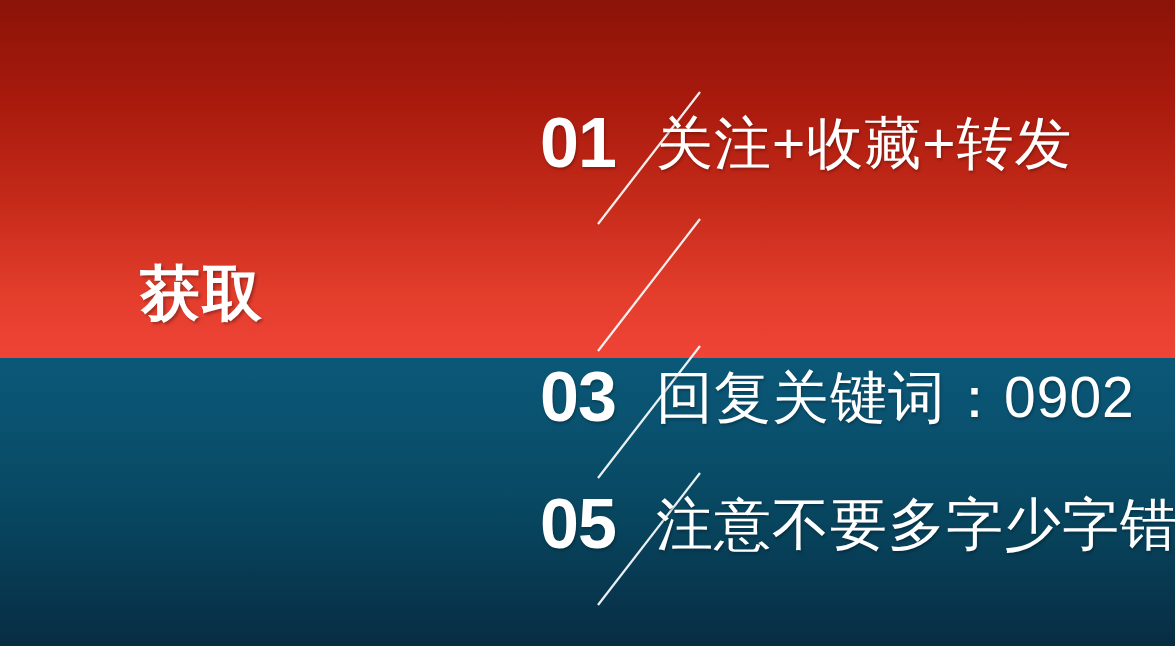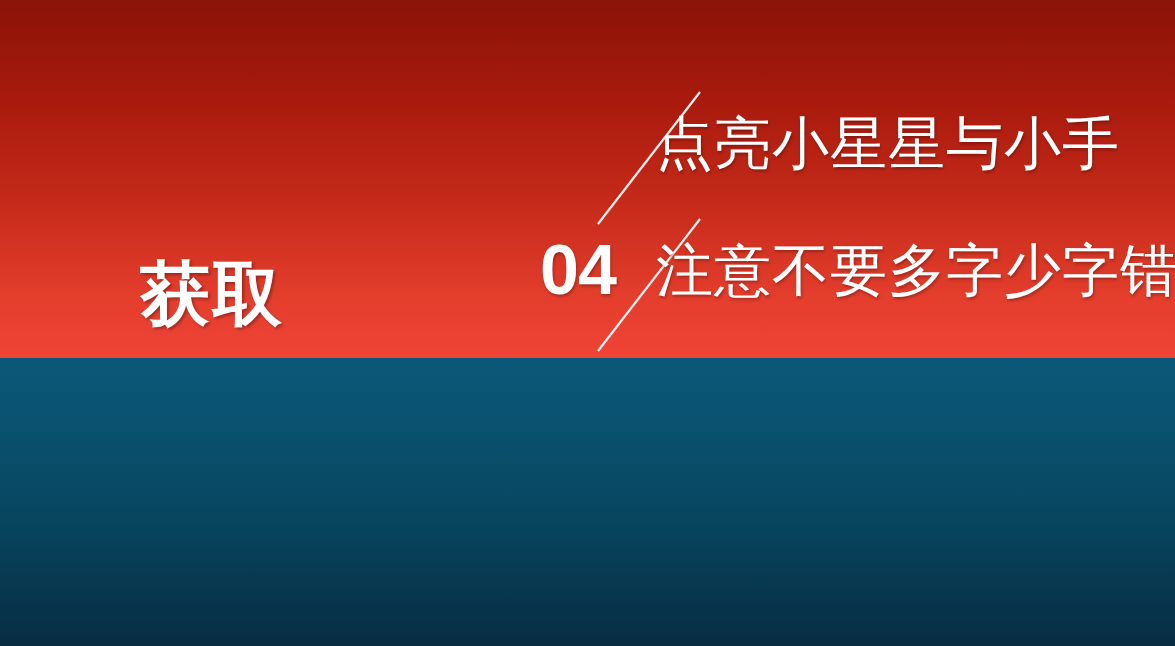--- a/index.html
+++ b/index.html
@@ -36,21 +36,21 @@
   .headline {
     position: absolute;
     left: 140px;
     top: 238px;
     width: 340px;
     z-index: 5;
   }
   .headline-line {
     display: block;
     color: #ffffff;
-    font-size: 70px;
+    font-size: 60px;
     font-weight: bold;
     line-height: 112px;
     letter-spacing: 2px;
     white-space: nowrap;
     text-shadow: 2px 2px 3px rgba(0,0,0,0.30);
   }
   
   .list {
     position: absolute;
     left: 528px;
@@ -106,31 +106,44 @@
 
   <div class="band band-red"></div>
   <div class="band band-blue"></div>
 
   <div class="headline">
     <span class="headline-line">获取</span>
   </div>
 
   <div class="list">
 
+    <div class="list-item">
+      <span class="item-index">01</span>
+      <svg class="item-slash" viewBox="0 0 120 140">
+        <line class="item-slash-line" x1="112" y1="4" x2="10" y2="136"></line>
+      </svg>
+      <span class="item-text">关注+收藏+转发</span>
+    </div>
 
     <div class="list-item">
       <svg class="item-slash" viewBox="0 0 120 140">
         <line class="item-slash-line" x1="112" y1="4" x2="10" y2="136"></line>
       </svg>
-      <span class="item-text">点亮小星星与小手</span>
     </div>
 
+    <div class="list-item">
+      <span class="item-index">03</span>
+      <svg class="item-slash" viewBox="0 0 120 140">
+        <line class="item-slash-line" x1="112" y1="4" x2="10" y2="136"></line>
+      </svg>
+      <span class="item-text">回复关键词：0902</span>
+    </div>
 
     <div class="list-item">
-      <span class="item-index">04</span>
+      <span class="item-index">05</span>
       <svg class="item-slash" viewBox="0 0 120 140">
         <line class="item-slash-line" x1="112" y1="4" x2="10" y2="136"></line>
       </svg>
       <span class="item-text">注意不要多字少字错字</span>
     </div>
 
   </div>
 
 </div>
 

